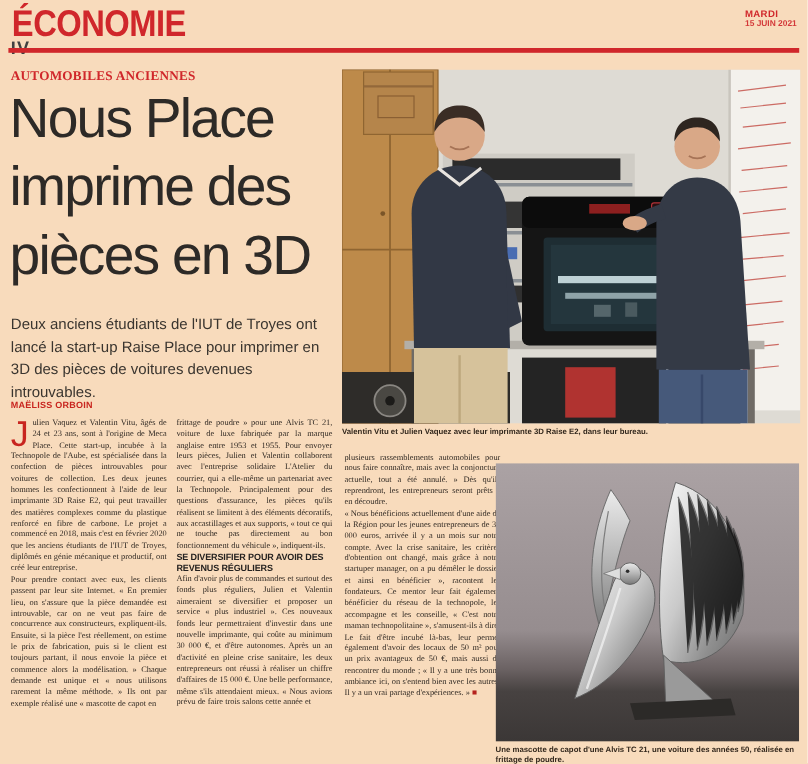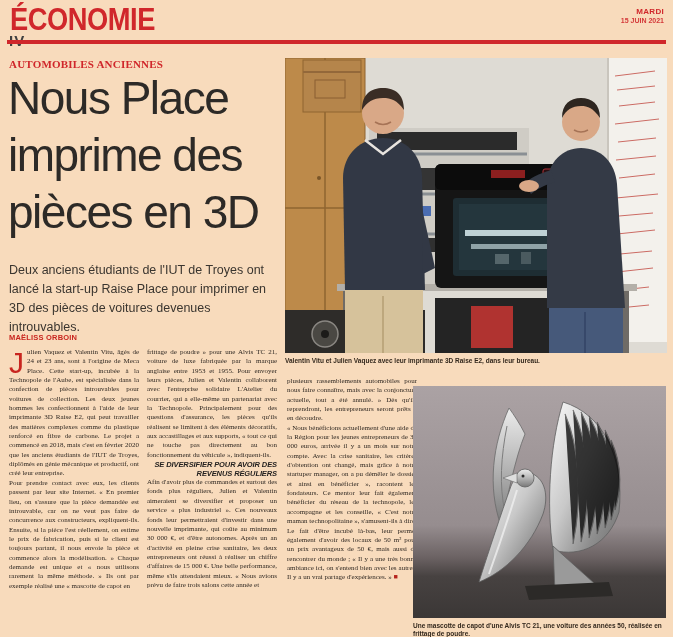--- a/index.html
+++ b/index.html
@@ -9,21 +9,21 @@
     width: 673px; height: 637px;
     background: #f8dbbc;
     overflow: hidden;
     font-family: "Liberation Sans", sans-serif;
     color: #2e2620;
   }
   
   .page-number { position:absolute; left:9px; top:15px; font-size:15px; font-weight:bold; color:#404040; letter-spacing:1px;margin-top:17px; }
   .section-wrap { position:absolute; left:0; right:0; top:2px; text-align:left; }
   .section-title { display:inline-block; color:#d0272b; font-size:31px; font-weight:bold; letter-spacing:-0.5px; transform:scaleX(.88); }
-  .dateline { position:absolute; right:9px; top:7px; text-align:right; color:#d0272b; line-height:1.2; }
+  .dateline { position:absolute; right:9px; top:7px; color:#d0272b; line-height:1.2; }
   .dateline .d1 { font-size:8px; font-weight:bold; letter-spacing:.3px; }
   .dateline .d2 { font-size:7px; font-weight:bold; opacity:.9; }
   .header-rule { position:absolute; left:7px; right:7px; top:40px; height:4px; background:#d0272b; }
 
   
   .kicker { position:absolute; left:9px; top:58px; color:#d0272b; font-size:11px; font-weight:bold; letter-spacing:.2px;font-family:Liberation Serif, serif; }
   .headline { position:absolute; left:8px; top:70px; width:285px; font-size:46px; line-height:57px; font-weight:300; color:#2d2a27; letter-spacing:-1.5px; }
   .deck { position:absolute; left:9px; top:261px; width:274px; font-size:12.5px; line-height:19px; color:#3a352f; font-weight:400; }
   .byline { position:absolute; left:9px; top:333px; color:#c8251f; font-size:7.5px; font-weight:bold; letter-spacing:.2px; }
 
@@ -36,21 +36,21 @@
   .col p { margin:0; }
   .col-1 { left:9px; }
   .col-2 { left:147px; }
   .col-3 { left:287px; top:377px; height:260px; }
   .dropcap {
     float:left; color:#c8251f; font-family:"Liberation Sans", sans-serif;
     font-size:30px; line-height:25px; margin:2px 3px 0 0; font-weight:400;
   }
   .subhead {
     font-family:"Liberation Sans", sans-serif; font-size:7.5px; font-weight:bold;
-    line-height:9px; margin:6px 0 3px 0; color:#252220; text-align:right; letter-spacing:-0.1px;font-style:italic;
+    line-height:9px; margin:6px 0 3px 0; color:#252220; text-align:left; letter-spacing:-0.1px;
   }
   .endmark { color:#b5231d; font-size:7px; }
 
   
   .photo { position:absolute; display:block; }
   .photo-main { left:285px; top:58px; width:382px; height:295px; }
   .photo-mascot { left:413px; top:386px; width:253px; height:232px; }
   .caption { position:absolute; font-size:6.5px; font-weight:bold; color:#33281d; line-height:8px; }
   .caption-main { left:285px; top:357px; width:382px; }
   .caption-mascot { left:413px; top:622px; width:258px; }

